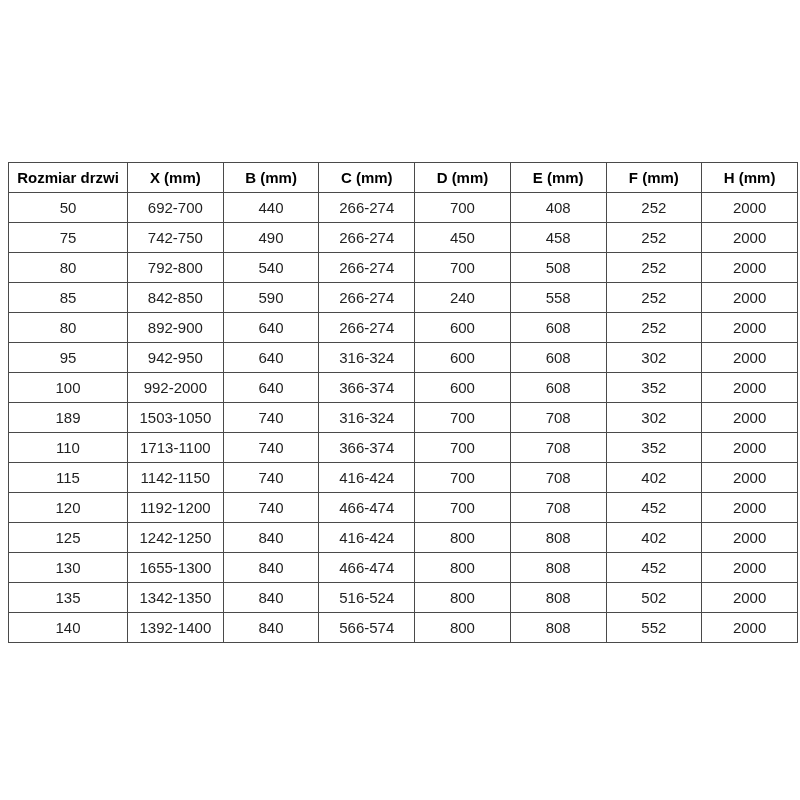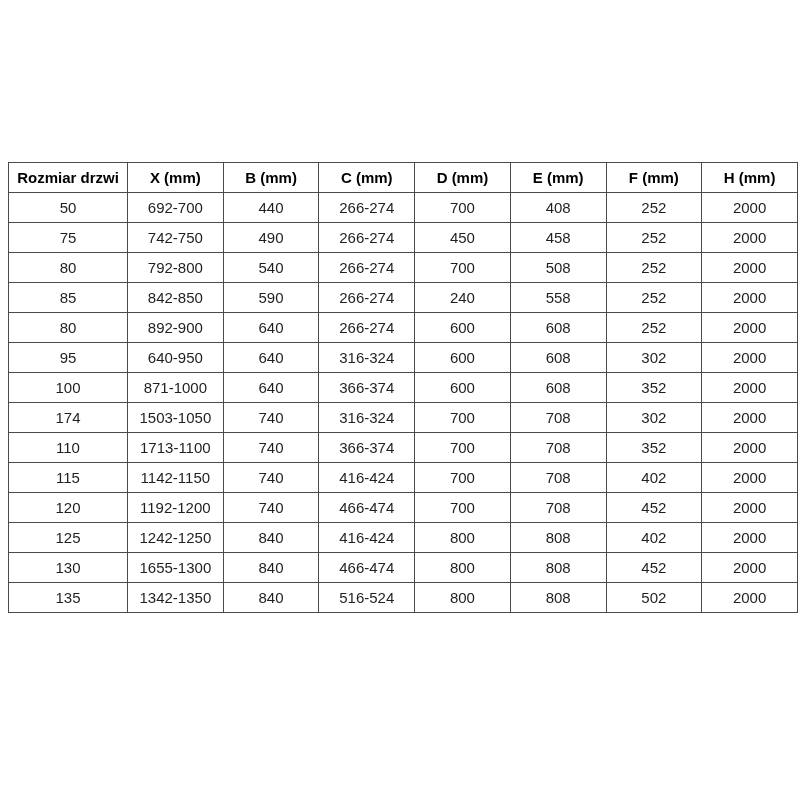--- a/index.html
+++ b/index.html
@@ -120,40 +120,40 @@
           <td>892-900</td>
           <td>640</td>
           <td>266-274</td>
           <td>600</td>
           <td>608</td>
           <td>252</td>
           <td>2000</td>
         </tr>
         <tr>
           <td>95</td>
-          <td>640-950</td>
+          <td>942-950</td>
           <td>640</td>
           <td>316-324</td>
           <td>600</td>
           <td>608</td>
           <td>302</td>
           <td>2000</td>
         </tr>
         <tr>
           <td>100</td>
-          <td>871-1000</td>
+          <td>992-2000</td>
           <td>640</td>
           <td>366-374</td>
           <td>600</td>
           <td>608</td>
           <td>352</td>
           <td>2000</td>
         </tr>
         <tr>
-          <td>174</td>
+          <td>189</td>
           <td>1503-1050</td>
           <td>740</td>
           <td>316-324</td>
           <td>700</td>
           <td>708</td>
           <td>302</td>
           <td>2000</td>
         </tr>
         <tr>
           <td>110</td>
@@ -206,17 +206,27 @@
           <td>2000</td>
         </tr>
         <tr>
           <td>135</td>
           <td>1342-1350</td>
           <td>840</td>
           <td>516-524</td>
           <td>800</td>
           <td>808</td>
           <td>502</td>
+          <td>2000</td>
+        </tr>
+        <tr>
+          <td>140</td>
+          <td>1392-1400</td>
+          <td>840</td>
+          <td>566-574</td>
+          <td>800</td>
+          <td>808</td>
+          <td>552</td>
           <td>2000</td>
         </tr>
       </tbody>
   </table>
 </div>
 
 </body></html>

